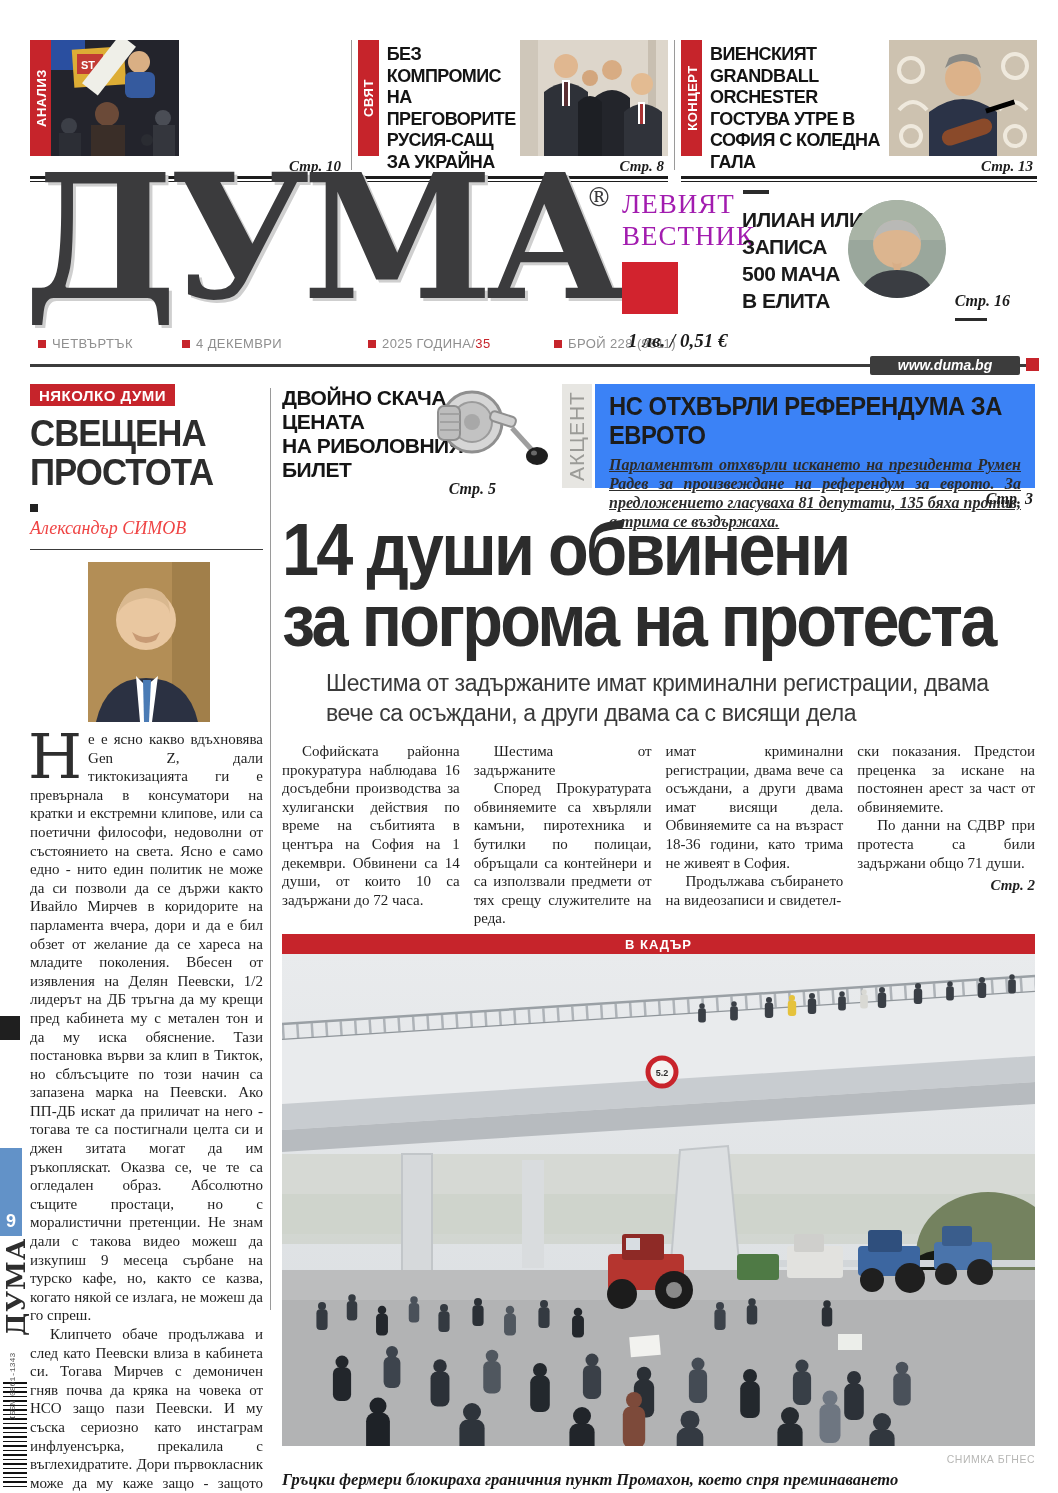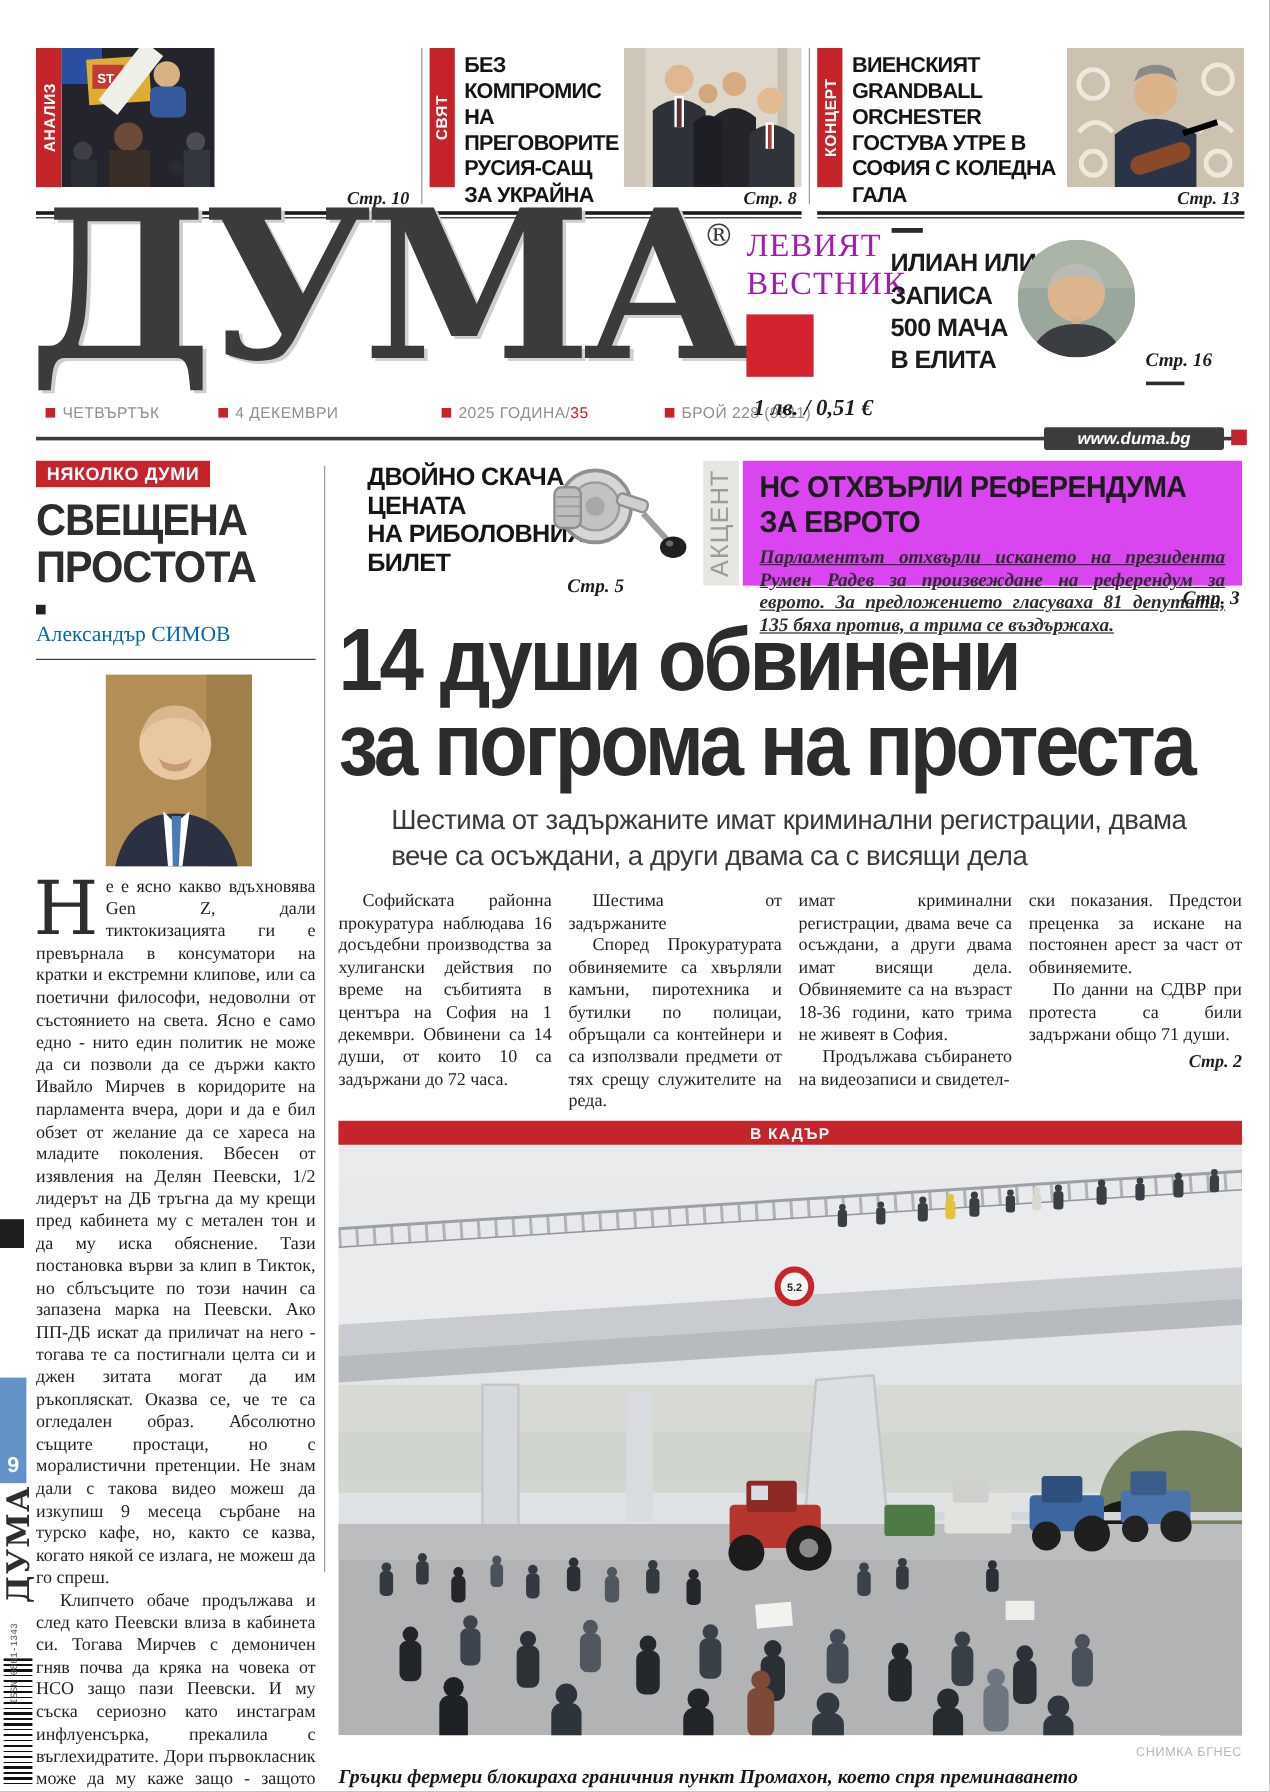--- a/index.html
+++ b/index.html
@@ -63,44 +63,44 @@
   .www-sq { position:absolute; left:996px; top:26px; width:13px; height:13px; background:#c6242b; }
 
   
   .sidebar { position:absolute; left:30px; top:384px; width:233px; }
   .v-divider { position:absolute; left:270px; top:388px; width:1px; height:922px; background:#9a9a9a; }
   .kicker-badge { display:inline-block; background:#c6242b; color:#fff; font-weight:bold;
     font-size:15px; letter-spacing:.5px; padding:3px 9px 2px; }
   .op-title { margin-top:8px; font-weight:bold; font-size:37px; line-height:39px;
     letter-spacing:-1px; color:#2d2d2d; transform:scaleX(.94); transform-origin:0 0; width:106%; }
   .sq-bullet { width:8px; height:8px; background:#222; margin-top:12px; }
-  .author { font-family:"Liberation Serif",serif; font-size:18px; margin-top:6px; color:#0369a1; }
+  .author { font-family:"Liberation Serif",serif; font-style:italic; font-size:18px; margin-top:6px; color:#ef4444; }
   .side-rule { border-top:1.5px solid #3a3a3a; margin-top:10px; }
   .portrait { width:122px; height:160px; margin:12px 0 0 58px; }
   .op-text { margin-top:8px; font-family:"Liberation Serif",serif; font-size:15px;
     line-height:18.6px; text-align:justify; color:#1f1f1f; }
   .op-text p.indent { text-indent:20px; }
   .dropcap { float:left; font-family:"DejaVu Serif",serif; font-size:62px; line-height:50px;
     margin:2px 6px 0 -2px; color:#2e2e2e; }
 
   
   .main-right { position:absolute; left:282px; top:384px; width:753px; }
   .top-row { display:flex; height:104px; position:relative; }
-  .fishing { position:relative; width:276px; height:104px;margin-left:24px; }
+  .fishing { position:relative; width:276px; height:104px; }
   .fish-title { position:absolute; left:0; top:2px; font-weight:bold; font-size:21px;
     line-height:24px; letter-spacing:-.5px; color:#151515; }
   .reel { position:absolute; right:4px; top:0; }
   .fish-page { position:absolute; right:62px; top:96px; font-family:"Liberation Serif",serif;
     font-style:italic; font-weight:bold; font-size:16px; }
   .akcent { flex:1; display:flex; margin-left:4px; }
   .akcent-label { width:30px; background:#e7e6e2; position:relative; }
   .akcent-label span { position:absolute; left:50%; top:50%;
     transform:translate(-50%,-50%) rotate(-90deg); color:#9b9b97; font-size:21px;
     letter-spacing:1px; white-space:nowrap; }
-  .akcent-box { flex:1; background:#d946ef; margin-left:3px; padding:8px 14px 6px; }
+  .akcent-box { flex:1; background:#3b82f6; margin-left:3px; padding:8px 14px 6px; }
   .akcent-head { font-weight:bold; font-size:25px; letter-spacing:-.5px; color:#1c1c1c;
     transform:scaleX(.95); transform-origin:0 0; width:105%; }
   .akcent-text { margin-top:5px; font-family:"Liberation Serif",serif; font-style:italic;
     font-weight:bold; font-size:16px; line-height:19px; color:#2c2c2c; text-align:justify;text-decoration:underline; }
   .akcent-page { position:absolute; right:2px; top:106px; font-family:"Liberation Serif",serif;
     font-style:italic; font-weight:bold; font-size:16px; }
   .headline { margin-top:26px; font-weight:bold; color:#2c2c2c; font-size:74px; line-height:71px;
     letter-spacing:-3px; transform:scaleX(.9); transform-origin:0 0; width:112%; }
   .subhead { margin-top:12px; font-size:23px; line-height:30px; letter-spacing:-.4px; color:#3a3a3a;margin-left:44px; }
   .art-cols { display:flex; gap:14px; margin-top:14px; }

